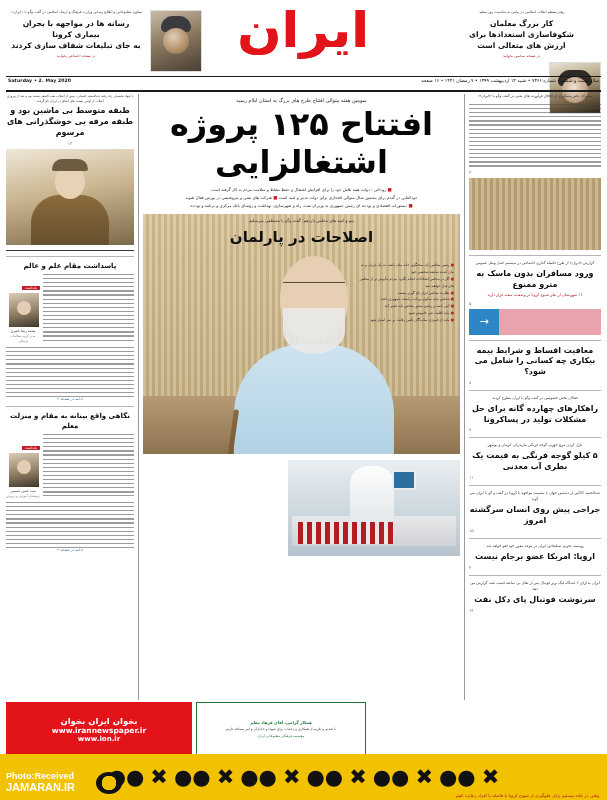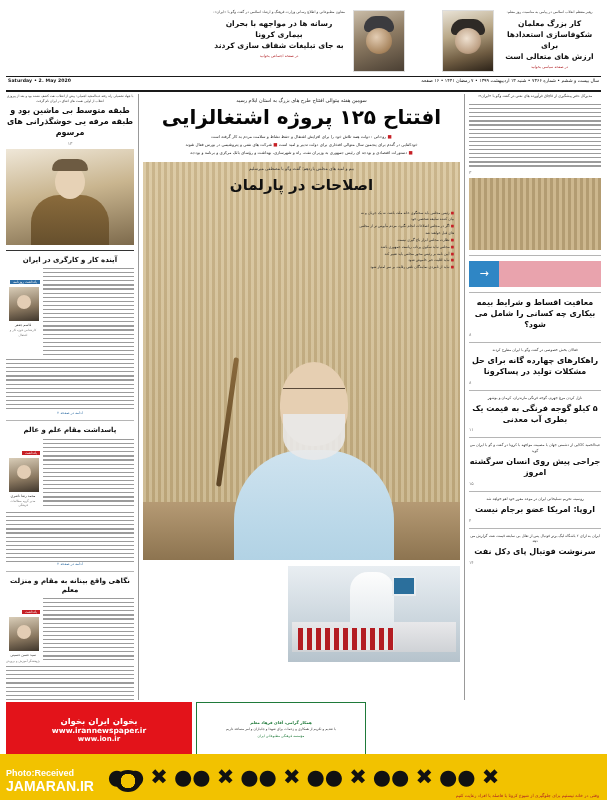--- a/index.html
+++ b/index.html
@@ -8,21 +8,21 @@
     width: 607px; height: 800px;
     background: #ffffff;
     font-family: "DejaVu Sans", "Liberation Sans", sans-serif;
     overflow: hidden;
   }
   .page { position: relative; width: 607px; height: 800px; background:#fff; }
 
   
   .masthead { position:relative; height: 92px; padding: 4px 6px 0 6px; display:flex; align-items:flex-start; }
   .mast-side { width: 196px; display:flex; gap:4px; padding-top:6px; }
-  .mast-side.right { flex-direction: row; padding-left: 37px; }
+  .mast-side.right { flex-direction: column; padding-left: 37px; }
   .mast-portrait {
     width: 52px; height: 62px; flex:0 0 52px;
     background: linear-gradient(160deg,#c9bca8 0%, #8d7b63 45%, #4a3f33 100%);
     border:1px solid #ddd;
     position:relative; overflow:hidden;
   }
   .mast-portrait.leader {
     background: linear-gradient(165deg,#e8e2d6 0%, #b9a888 38%, #6f5c42 72%, #2b2218 100%);
   }
   .mast-portrait::after{
@@ -80,26 +80,26 @@
     background: repeating-linear-gradient(
       to bottom,
       #4a4a4a 0px, #4a4a4a 1.15px,
       rgba(0,0,0,0) 1.15px, rgba(0,0,0,0) 4.1px);
     opacity:.55;
   }
   .copy.tight { background: repeating-linear-gradient(to bottom,#4a4a4a 0px,#4a4a4a 1px,rgba(0,0,0,0) 1px,rgba(0,0,0,0) 3.6px); }
 
   
   .lead-kicker { font-size:5px; color:#222; text-align:center; margin:3px 0 2px; }
-  .lead-head { font-size:20px; font-weight:bold; color:#060606; text-align:center; line-height:1.2; letter-spacing:-0.4px;}
+  .lead-head { font-size:32px; font-weight:bold; color:#060606; text-align:center; line-height:1.2; letter-spacing:-0.4px;}
   .lead-bullets { margin-top:4px; font-size:4.1px; color:#222; line-height:1.75; text-align:center;}
   .lead-bullets .bsq { color:#c62026; font-size:4.5px; }
 
   .photo-main {
-    position:relative; width:100%; height:398px; margin-top:5px;
+    position:relative; width:100%; height:240px; margin-top:5px;
     background:
       linear-gradient(180deg, rgba(255,255,255,.12), rgba(0,0,0,.06)),
       repeating-linear-gradient(90deg,#d8c49a 0px,#d8c49a 3px,#c3ab7c 3px,#c3ab7c 6px);
     overflow:hidden;
   }
   .photo-main .person {
     position:absolute; left:50%; bottom:0; width:200px; height:250px; margin-left:-88px;
   }
   .photo-main .head {
     position:absolute; left:50%; top:52px; width:68px; height:84px; margin-left:-34px;
@@ -185,21 +185,21 @@
   .watermark {
     position:absolute; left:6px; bottom:6px;
     display:flex; align-items:center; gap:21px;
     color:#fff; font-family:"Liberation Sans", sans-serif;
   }
   .watermark .wlogo { width:26px; height:22px; border-radius:50%;
       background: radial-gradient(circle at 50% 50%, #f2c200 0 42%, #111 44% 100%);
       display:flex; align-items:center; justify-content:center; font-size:7px; color:#f2c200;}
   .watermark .wtxt { line-height:1.15; }
   .watermark .w1 { font-size:9px; font-weight:bold; direction:ltr; }
-  .watermark .w2 { font-size:14px; font-weight:bold; direction:ltr; }
+  .watermark .w2 { font-size:11px; font-weight:bold; direction:ltr; }
 
   .mini-portrait {
     width:30px; height:34px; float:left; margin:0 0 2px 3px;
     background: linear-gradient(170deg,#d9cdb8,#8a7860 60%,#3f362c);
     position:relative;
   }
   .mini-portrait::after{content:"";position:absolute;left:50%;top:22%;width:14px;height:14px;
     margin-left:-7px;border-radius:50%;background:#e3cdb4;}
   .auth-name { font-size:3.4px; color:#222; text-align:center; line-height:1.5; }
   .auth-role { font-size:3px; color:#777; text-align:center; line-height:1.5; }
@@ -233,20 +233,23 @@
       <div class="mast-text">
         <div class="mast-kicker">رهبر معظم انقلاب اسلامی در پیامی به مناسبت روز معلم:</div>
         <div class="mast-head">کار بزرگ معلمان</div>
         <div class="mast-head">شکوفاسازی استعدادها برای</div>
         <div class="mast-head">ارزش های متعالی است</div>
         <div class="mast-foot">در صفحه سیاسی بخوانید</div>
       </div>
       <div class="mast-portrait leader"></div>
     </div>
 
+    <div class="logo-wrap">
+      <div class="logo">ایران</div>
+    </div>
 
     <div class="mast-side">
       <div class="mast-portrait suit"></div>
       <div class="mast-text">
         <div class="mast-kicker">معاون مطبوعاتی و اطلاع رسانی وزارت فرهنگ و ارشاد اسلامی در گفت وگو با «ایران»:</div>
         <div class="mast-head">رسانه ها در مواجهه با بحران بیماری کرونا</div>
         <div class="mast-head">به جای تبلیغات شفاف سازی کردند</div>
         <div class="mast-foot">در صفحه اجتماعی بخوانید</div>
       </div>
     </div>
@@ -264,20 +267,26 @@
       <div>
         <div class="kicker dark">مدیرکل دفتر پیشگیری از قاچاق فرآورده های نفتی در گفت وگو با «ایران»:</div>
         <div class="copy" style="height:64px;margin-top:4px;"></div>
         <div class="pagenum">۳</div>
       </div>
 
       <div class="rc-img"></div>
 
       <div class="hr"></div>
 
+      <div>
+        <div class="kicker dark">گزارش «ایران» از طرح فاصله گذاری اجتماعی در سیستم حمل ونقل عمومی</div>
+        <div class="hl s3">ورود مسافران بدون ماسک به مترو ممنوع</div>
+        <div class="sub" style="color:#b02025">۱۶ شهرستان از نظر شیوع کرونا در وضعیت سفید قرار دارند</div>
+        <div class="pagenum">۵</div>
+      </div>
 
       <div class="promo-pink">
         <div class="promo-blue">→</div>
       </div>
 
       <div class="hr"></div>
 
       <div>
         <div class="hl s3">معافیت اقساط و شرایط بیمه بیکاری چه کسانی را شامل می شود؟</div>
         <div class="pagenum">۸</div>
@@ -381,35 +390,20 @@
         <div class="pagenum" style="text-align:center">۱۳</div>
         <div class="lc-photo">
           <div class="b"></div>
           <div class="h"></div>
           <div class="c"></div>
         </div>
       </div>
 
       <div class="hr thick"></div>
 
-      <div>
-        <div class="hl s4">آینده کار و کارگری در ایران</div>
-        <div style="display:flex;gap:3px;margin-top:3px;">
-          <div class="copy" style="flex:1;height:88px;"></div>
-          <div style="width:34px;">
-            <div class="tag blue">یادداشت روزنامه</div>
-            <div class="mini-portrait"></div>
-            <div style="clear:both"></div>
-            <div class="auth-name">قاسم جعفر</div>
-            <div class="auth-role">کارشناس حوزه کار و اشتغال</div>
-          </div>
-        </div>
-        <div class="copy" style="height:52px;margin-top:3px;"></div>
-        <div class="cont">ادامه در صفحه ۲</div>
-      </div>
 
       <div class="hr"></div>
 
       <div>
         <div class="hl s4">پاسداشت مقام علم و عالم</div>
         <div style="display:flex;gap:3px;margin-top:3px;">
           <div class="copy" style="flex:1;height:70px;"></div>
           <div style="width:34px;">
             <div class="tag">یادداشت</div>
             <div class="mini-portrait"></div>

